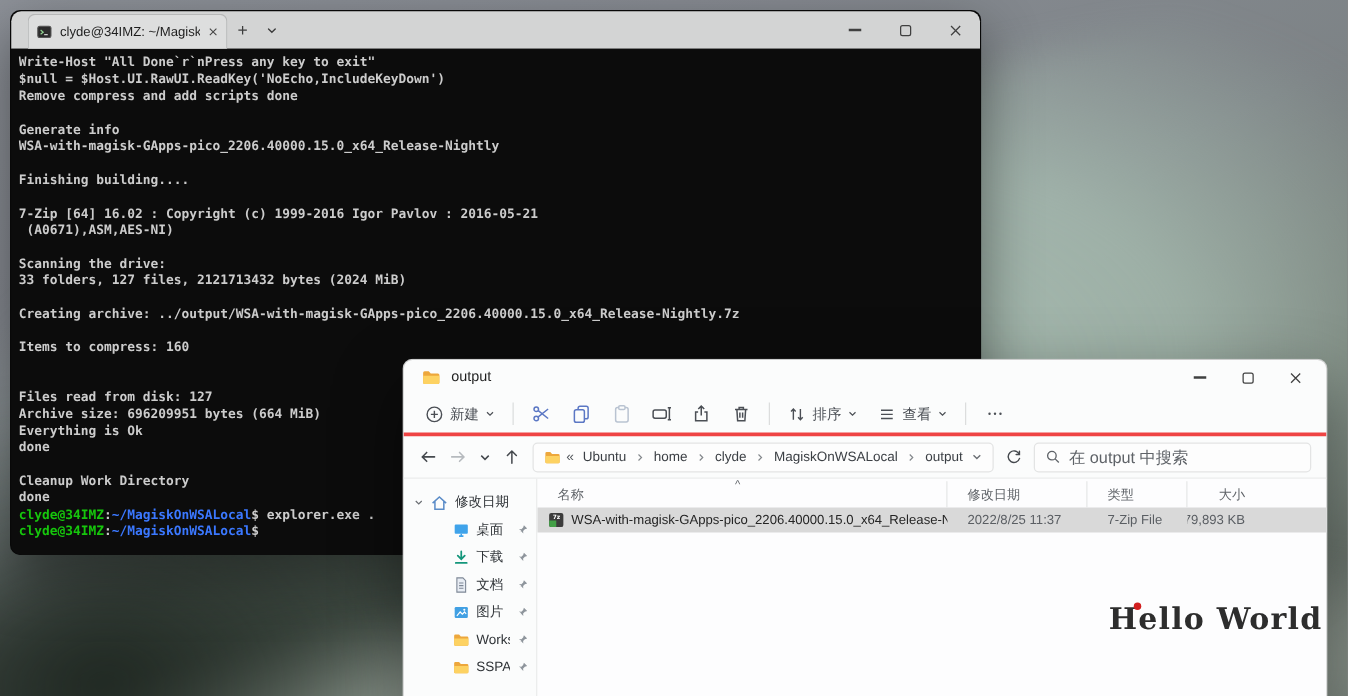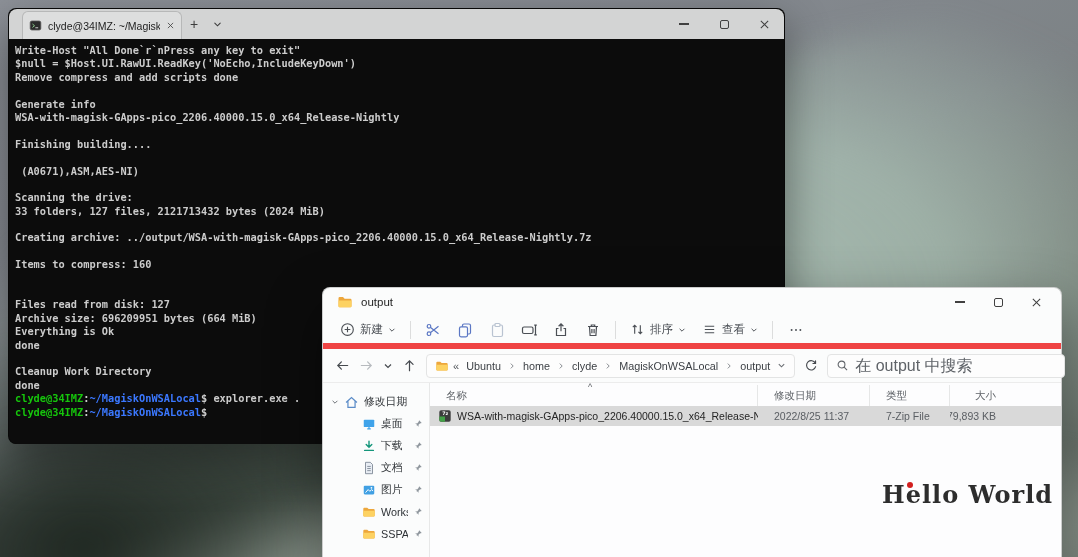--- a/index.html
+++ b/index.html
@@ -51,41 +51,41 @@
   .explorer { position:absolute; left:322px; top:287px; width:740px; height:292px; z-index:20;
               background:#fbfcfc; border:1px solid rgba(0,0,0,.18); border-bottom:none;
               border-radius:8px 8px 0 0; box-shadow:0 20px 55px rgba(0,0,0,.42);
               display:flex; flex-direction:column; }
   .e-titlebar { height:28px; display:flex; align-items:center; padding:0 6px 0 14px; }
   .e-title { font-size:11.5px; color:#1f1f1f; margin-left:8px; }
   .e-controls { margin-left:auto; display:flex; }
   .e-controls .ctl { width:38px; height:28px; }
 
   .e-commandbar { height:33px; display:flex; align-items:center; padding:0 10px; gap:2px;
-                  border-bottom:6px solid #ef4444; }
+                  border-bottom:3px solid #ef4444; }
   .cbtn { display:flex; align-items:center; gap:5px; padding:5px 7px; border-radius:4px;
           color:#4b4f55; font-size:11.5px; }
   .cbtn.blue { color:#5b77c4; }
   .cbtn.disabled { color:#b9c3d1; }
   .csep { width:1px; height:18px; background:#dcdddd; margin:0 5px; }
   .cmore { letter-spacing:0; padding:5px 9px; }
 
   .e-addressrow { height:34px; display:flex; align-items:center; gap:9px; padding:0 12px;
                   border-bottom:1px solid #ececec; }
   .nav-ico { color:#45494e; }
   .nav-ico.disabled { color:#b6babe; }
   .crumb-box { flex:1; height:24px; display:flex; align-items:center; gap:4px; padding:0 8px;
                border:1px solid #e3e4e4; border-radius:4px; background:#fdfdfd; }
   .crumb { font-size:10.8px; color:#3b3f44; padding:1px 3px; white-space:nowrap; }
   .crumb-prefix { font-size:11px; color:#53575c; }
   .crumb-dd { margin-left:auto; color:#6a6e73; }
   .search-box { width:238px; height:24px; display:flex; align-items:center; gap:6px; padding:0 8px;
                 border:1px solid #e3e4e4; border-radius:4px; background:#fdfdfd; }
   .search-box input { border:none; outline:none; background:transparent; flex:1;
-                      font-family:"Liberation Sans",sans-serif; font-size:16px; color:#3b3f44; }
+                      font-family:"Liberation Sans",sans-serif; font-size:13px; color:#3b3f44; }
   .search-box input::placeholder { color:#5f6368; }
 
   .e-body { flex:1; display:flex; overflow:hidden; }
   .sidebar { width:106px; padding-top:8px; }
   .sb-row { height:22px; display:flex; align-items:center; gap:5px; padding:0 6px 0 8px; border-radius:4px; }
   .sb-item { padding-left:39px; }
   .sb-label { flex:1; font-size:10.8px; color:#2f3337; white-space:nowrap; overflow:hidden; }
   .pin { color:#8e959c; }
   .vdivider { width:1px; background:#e7e8e8; }
 
@@ -96,21 +96,21 @@
            border-right:1px solid #e6e7e7; }
   .hcell:last-child { border-right:none; justify-content:flex-end; padding-right:48px; }
   .sort-caret { position:absolute; left:158px; top:-3px; font-size:9px; color:#5f6368; }
   .frow { height:20px; background:#d9d9d9; align-items:center; }
   .fcell { display:flex; align-items:center; font-size:10.5px; color:#5a5e63; padding-left:16px;
            white-space:nowrap; overflow:hidden; }
   .fname { color:#252525; gap:5px; padding-left:8px; }
   .fsize { justify-content:flex-end; padding-right:48px; }
 
   
-  .watermark { position:absolute; left:882px; top:481px; width:176px; text-align:left; z-index:60; }
+  .watermark { position:absolute; left:882px; top:481px; width:176px; text-align:right; z-index:60; }
   .wm-title { position:relative; font-family:"DejaVu Serif", serif; font-weight:700; font-size:24px;
               color:#2d2d2d; letter-spacing:1px; line-height:27px; }
   .wm-dot { position:absolute; left:25px; top:1px; width:6px; height:6px; border-radius:50%; background:#d21f1f; }
   .wm-url { font-size:15px; color:#4a4a4a; letter-spacing:.5px; line-height:18px; }
 </style>
 </head>
 <body>
 
 <div>
   <div class="wp-blob wp-sage"></div>
@@ -160,20 +160,21 @@
     <div>
         <div class="tline">Write-Host "All Done`r`nPress any key to exit"</div>
         <div class="tline">$null = $Host.UI.RawUI.ReadKey('NoEcho,IncludeKeyDown')</div>
         <div class="tline">Remove compress and add scripts done</div>
         <div class="tline"></div>
         <div class="tline">Generate info</div>
         <div class="tline">WSA-with-magisk-GApps-pico_2206.40000.15.0_x64_Release-Nightly</div>
         <div class="tline"></div>
         <div class="tline">Finishing building....</div>
         <div class="tline"></div>
+        <div class="tline">7-Zip [64] 16.02 : Copyright (c) 1999-2016 Igor Pavlov : 2016-05-21</div>
         <div class="tline"> (A0671),ASM,AES-NI)</div>
         <div class="tline"></div>
         <div class="tline">Scanning the drive:</div>
         <div class="tline">33 folders, 127 files, 2121713432 bytes (2024 MiB)</div>
         <div class="tline"></div>
         <div class="tline">Creating archive: ../output/WSA-with-magisk-GApps-pico_2206.40000.15.0_x64_Release-Nightly.7z</div>
         <div class="tline"></div>
         <div class="tline">Items to compress: 160</div>
         <div class="tline"></div>
         <div class="tline"></div>

